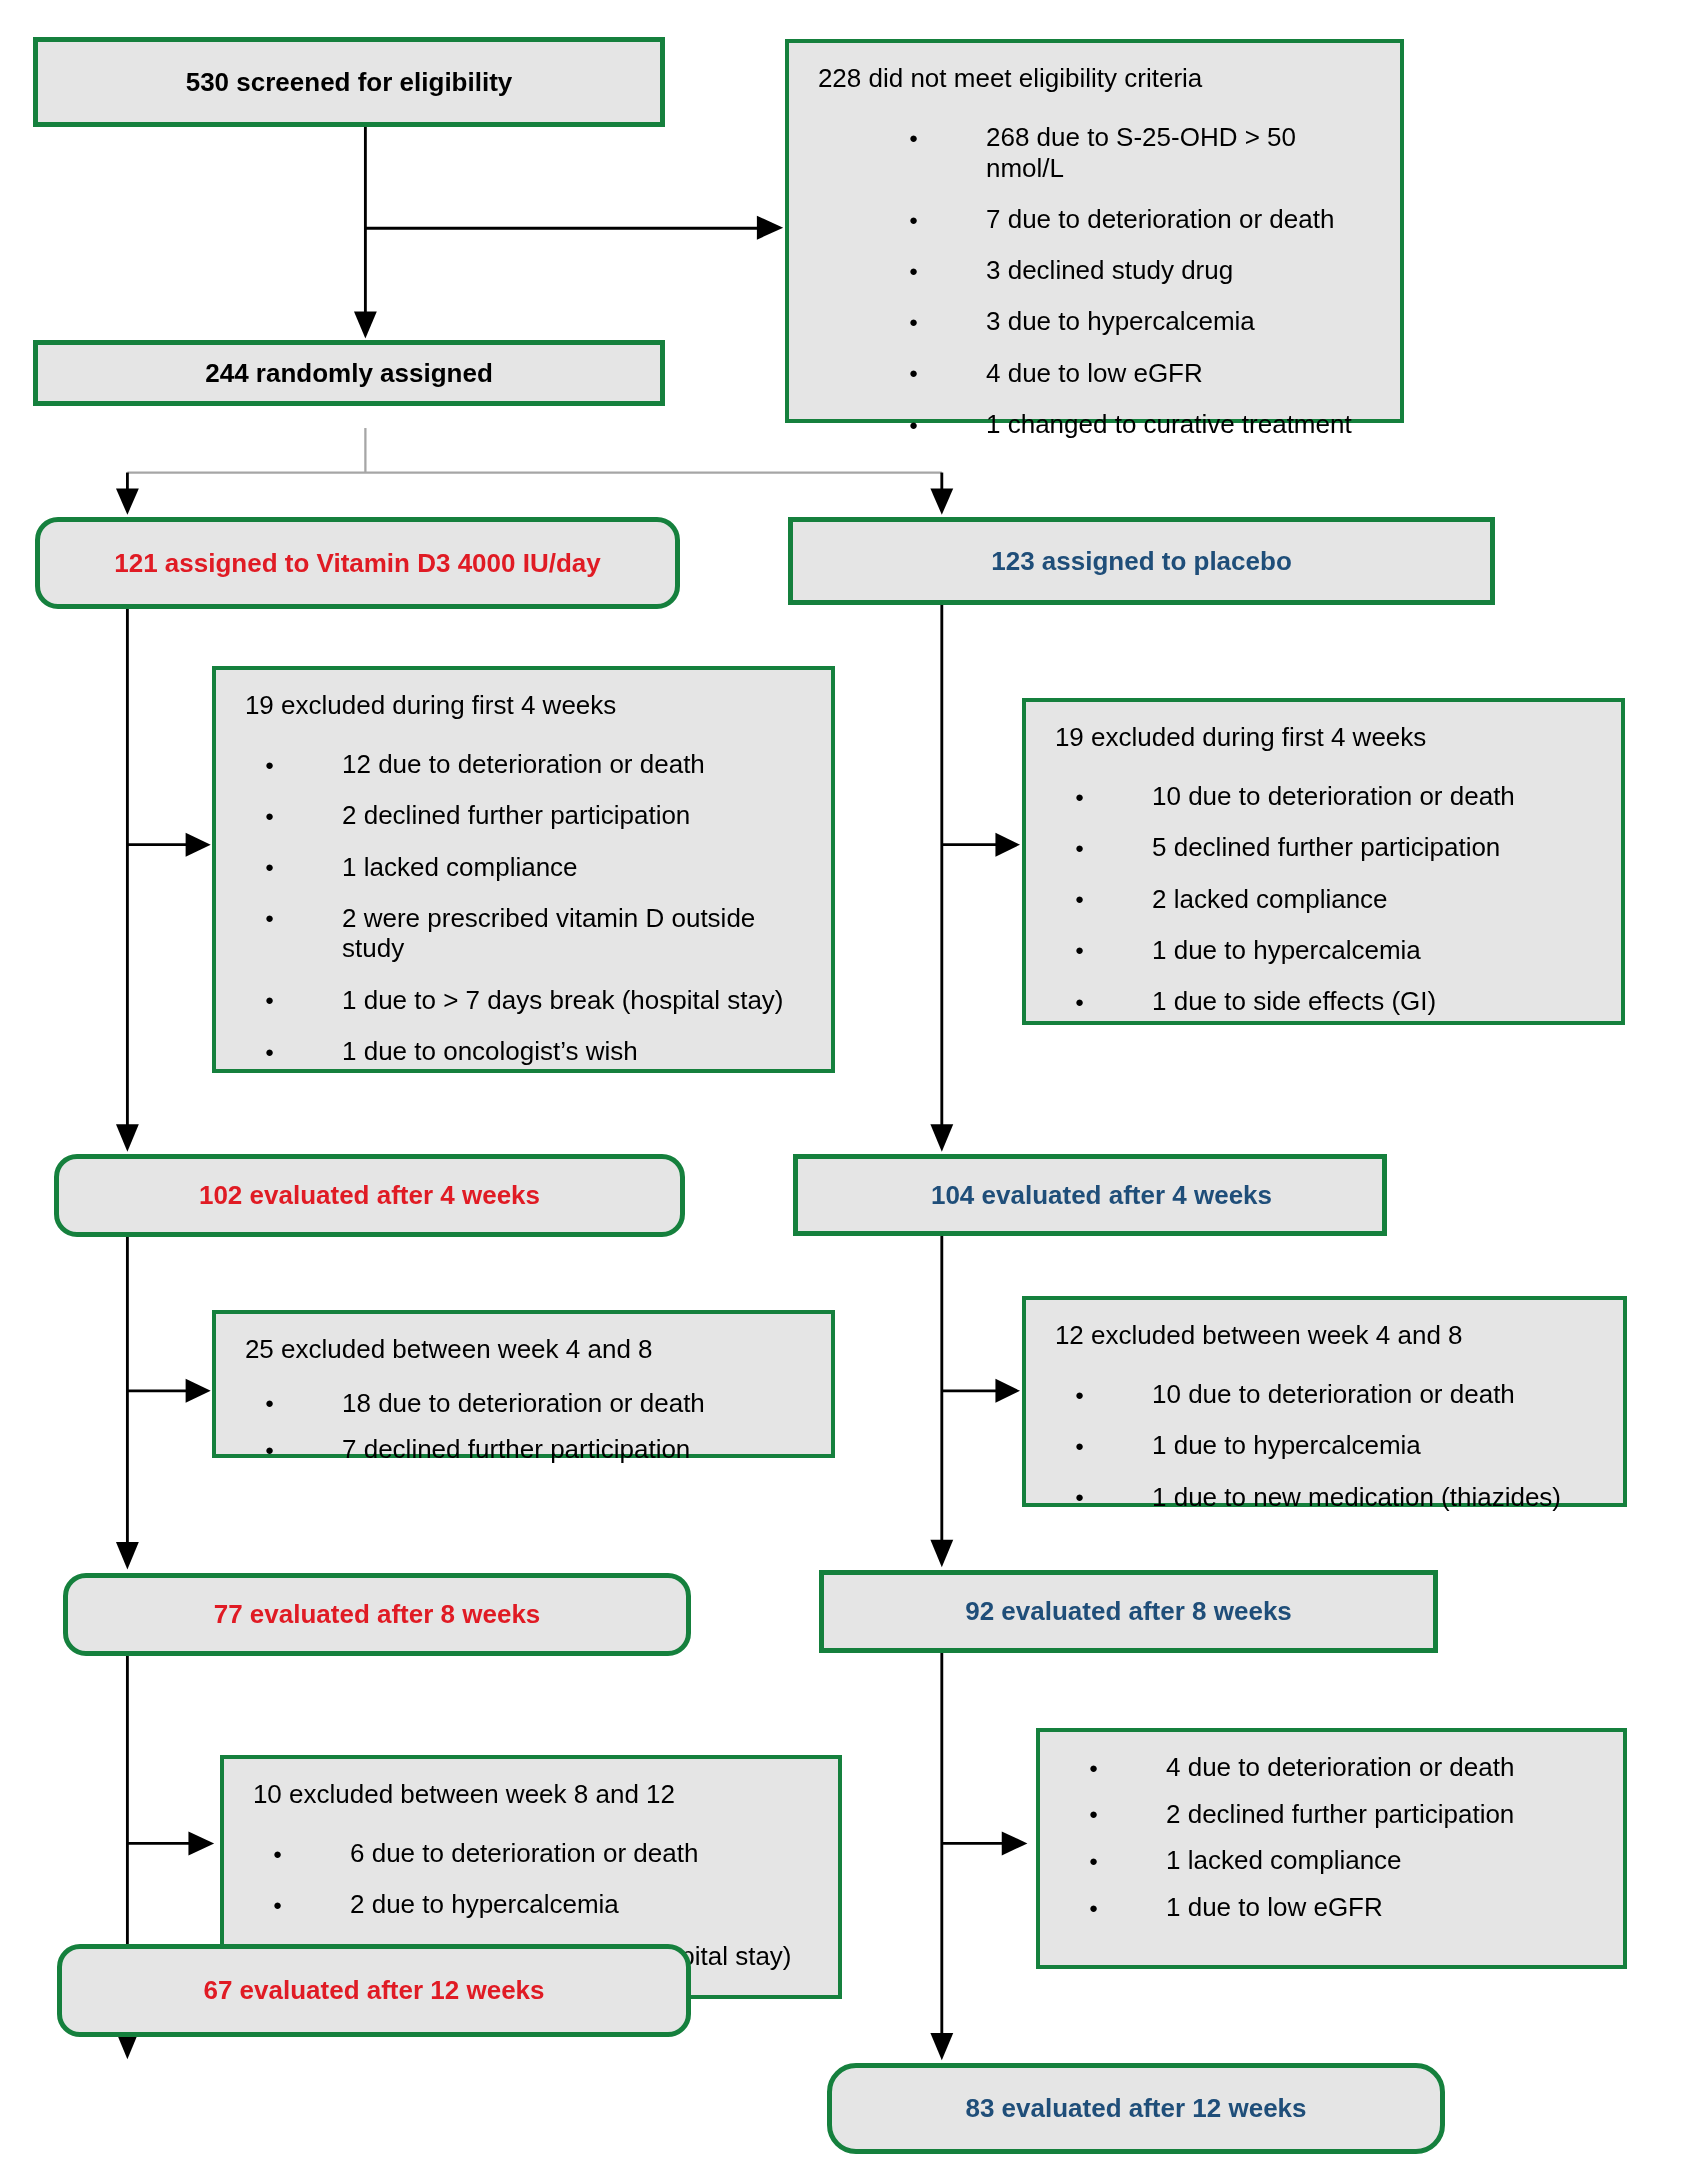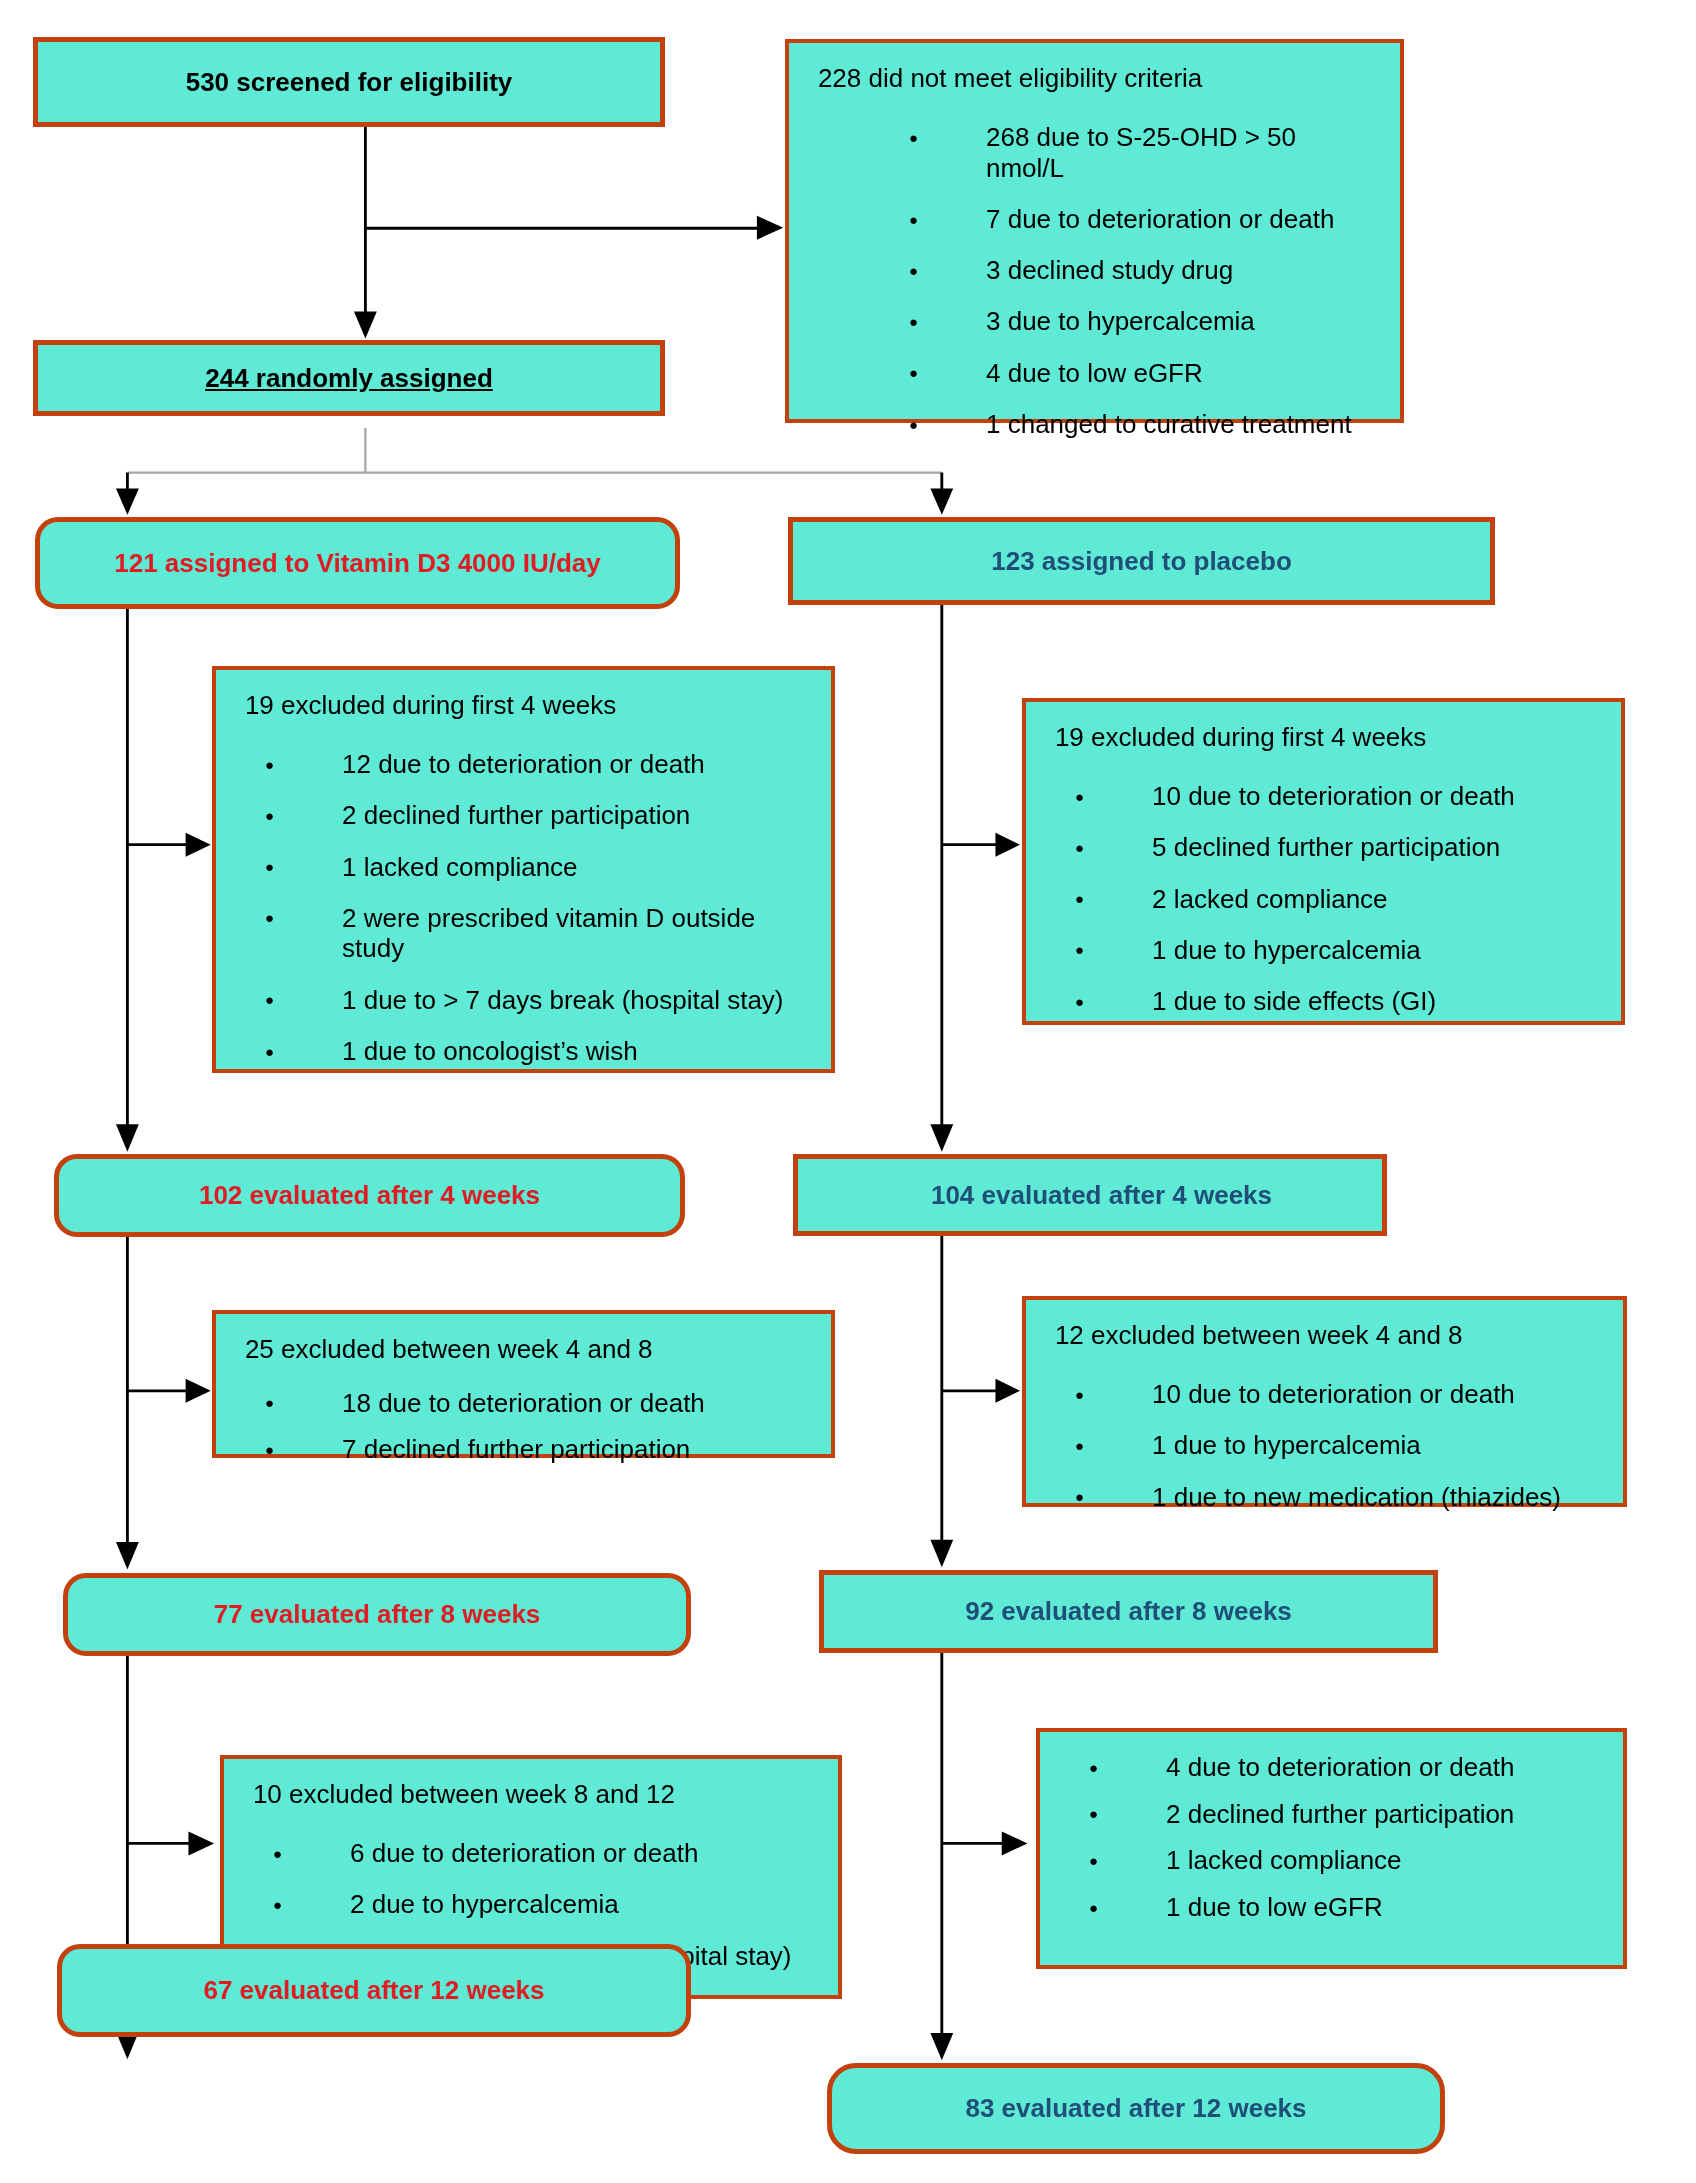--- a/index.html
+++ b/index.html
@@ -2,22 +2,22 @@
 <html style="--c-treatment: #e01b24; --c-placebo: #1f4e79; --c-line_black: #000000; --c-line_gray: #a6a6a6;font-size:9px"><head>
 <meta charset="utf-8">
 <style>
   html,body { margin:0; padding:0; background:#ffffff; }
   .canvas {
     position:relative; width:1697px; height:2183px; background:#ffffff;
     font-family:"Liberation Sans","DejaVu Sans",sans-serif; color:#000;
   }
   svg.connectors { position:absolute; left:0; top:0; z-index:1; }
   .box {
-    position:absolute; z-index:2; background:#5eead4; box-sizing:border-box;
-    border:4px solid #c2410c;
+    position:absolute; z-index:2; background:#e5e5e5; box-sizing:border-box;
+    border:4px solid #15803d;
   }
   .main { border-width:5.7px; display:flex; align-items:center; justify-content:center;
           text-align:center; font-weight:bold; font-size:26px; }
   .red  { color:var(--c-treatment,#e01b24);border-radius:23px; }
   .blue { color:var(--c-placebo,#1f4e79); }
   .ex-box { font-size:26px; padding:20px 26px; line-height:1.18; }
   .ex-title { margin:0 0 28.5px 2.9px; }
   .li { display:flex; margin-bottom:20.5px; padding-left:23px; }
   .li .dot { flex:0 0 77px; width:77px; font-size:0.58em; padding-top:6.8px; }
   .li .txt { flex:1 1 auto; }
@@ -103,21 +103,21 @@
           <span class="dot">●</span>
           <span class="txt">4 due to low eGFR</span>
         </div>
         <div class="li">
           <span class="dot">●</span>
           <span class="txt">1 changed to curative treatment</span>
         </div>
       </div>
   </div>
 
-  <div class="box main" style="left:33px; top:340px; width:632px; height:76px;text-decoration:underline;">
+  <div class="box main" style="left:33px; top:340px; width:632px; height:66px;">
     <span>244 randomly assigned</span>
   </div>
 
   <div class="box main red" style="left:35px; top:517px; width:645px; height:92px;">
     <span>121 assigned to Vitamin D3 4000 IU/day</span>
   </div>
   <div class="box main blue" style="left:788px; top:517px; width:707px; height:88px;">
     <span>123 assigned to placebo</span>
   </div>
 

